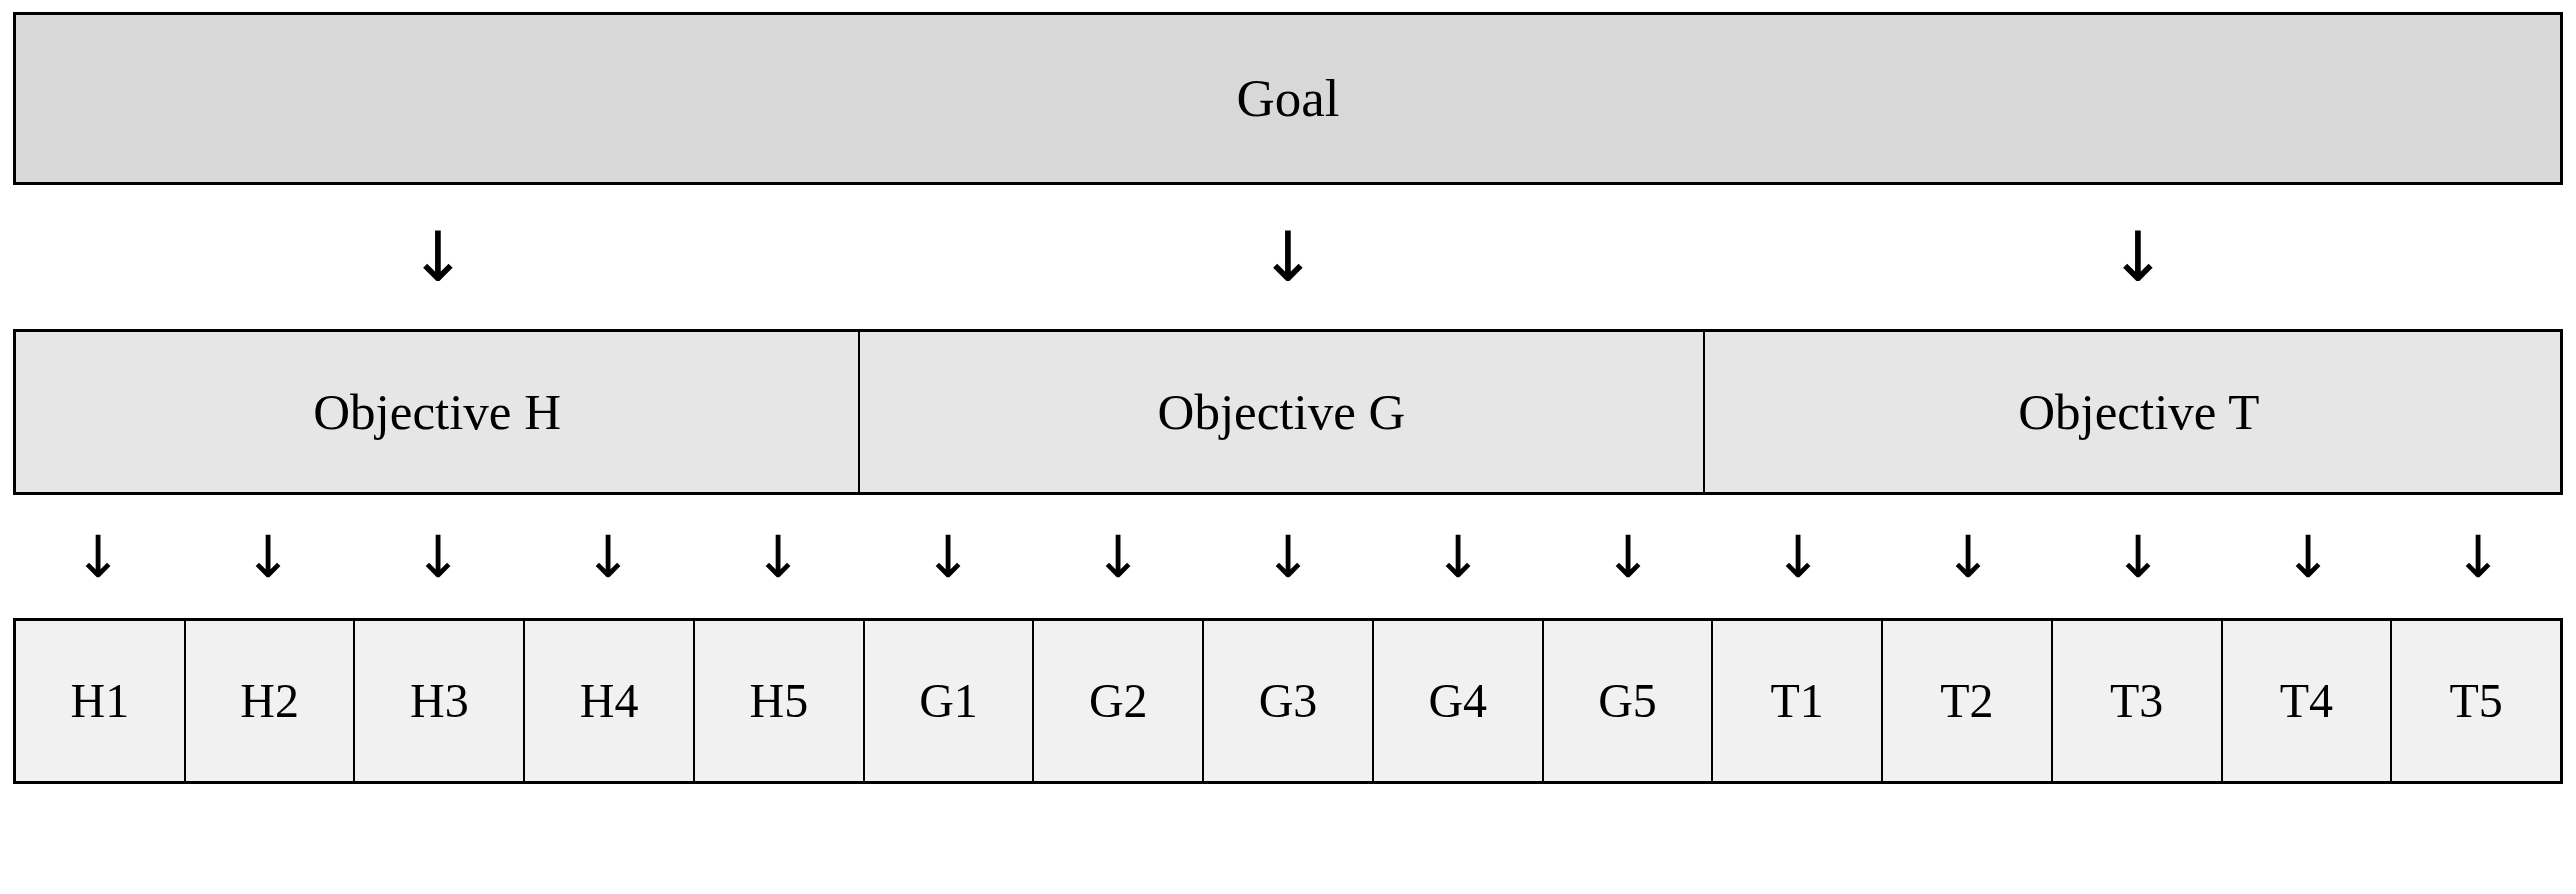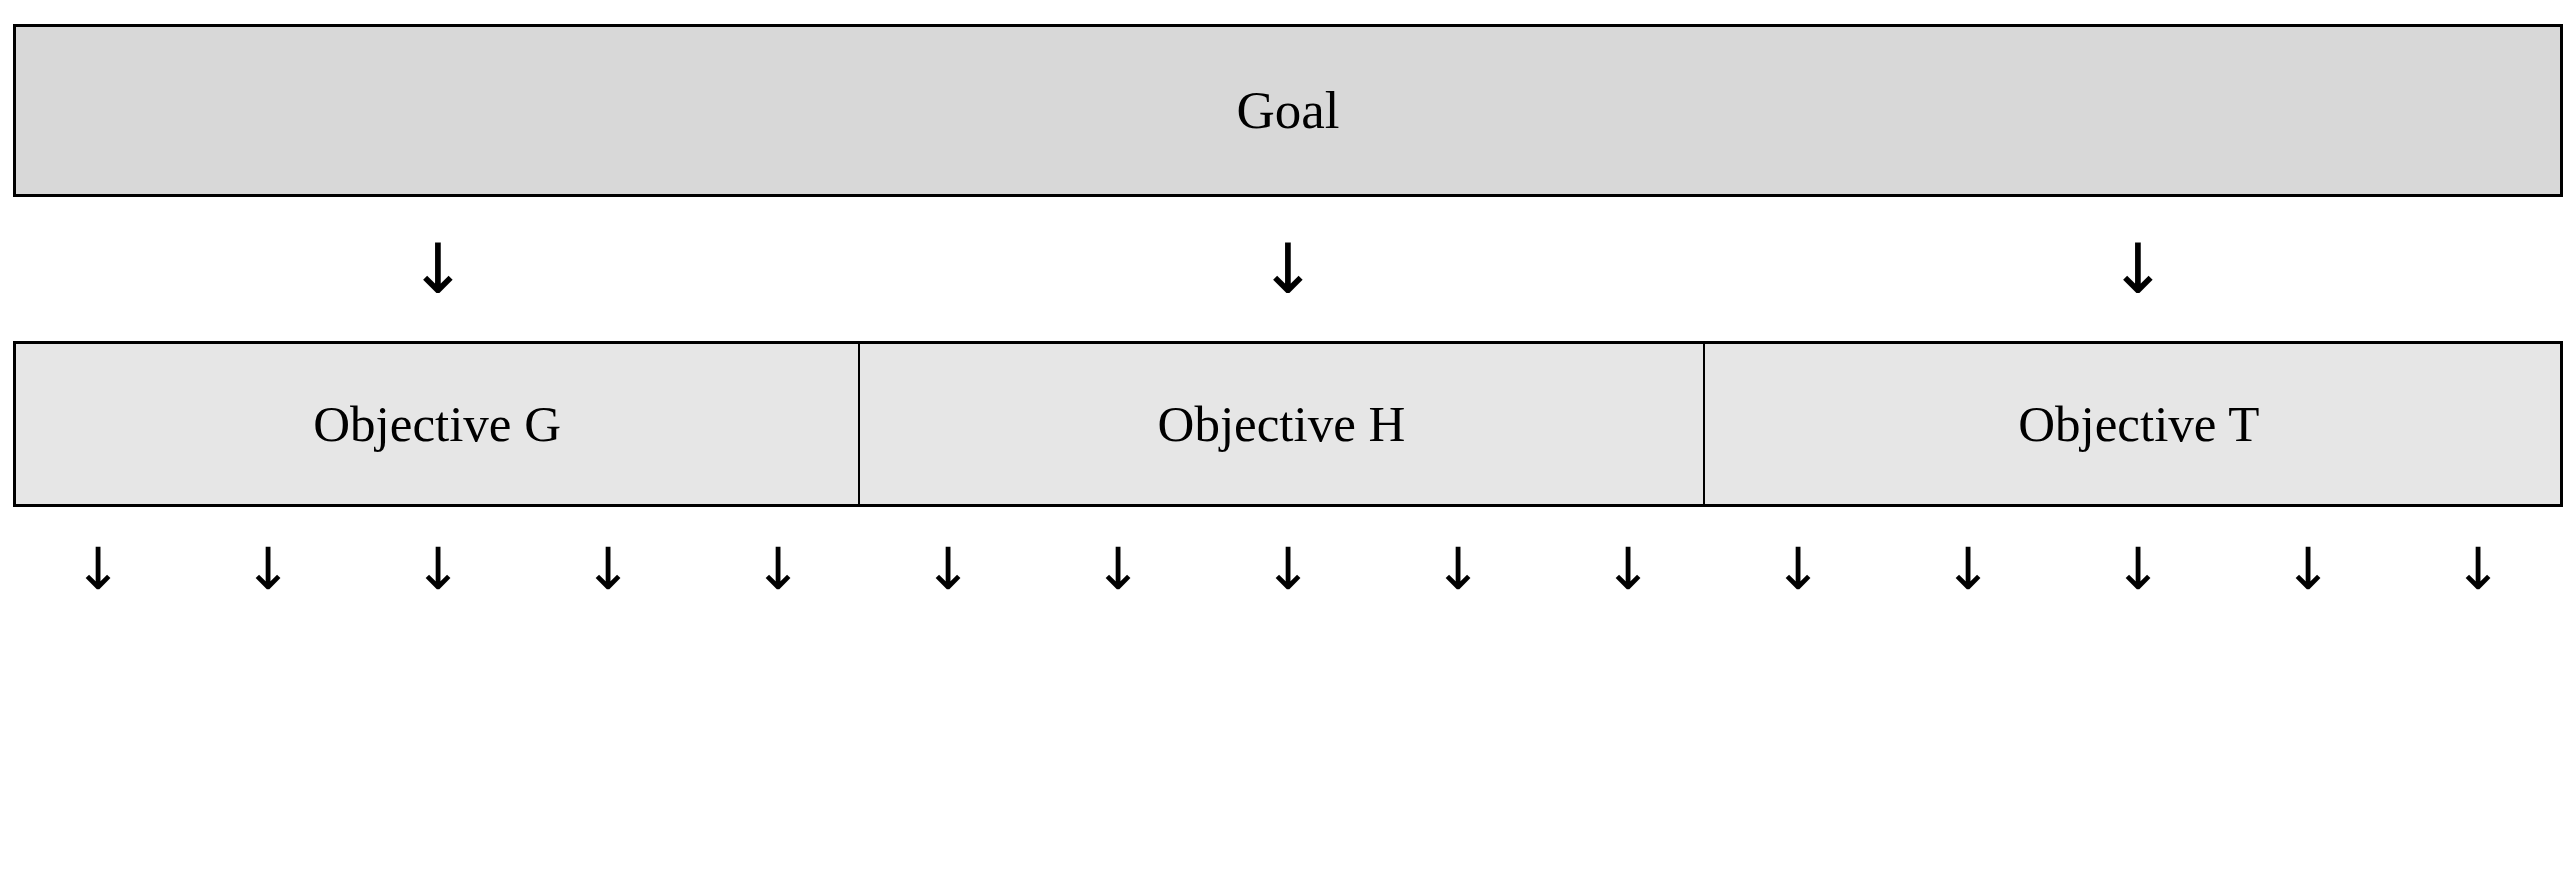--- a/index.html
+++ b/index.html
@@ -23,21 +23,21 @@
     padding: 0 13px;
     display: flex;
     flex-direction: column;
   }
 
   
   .goal-row {
     height: 173px;
     display: flex;
     align-items: stretch;
-    margin-top: 24px;
+    margin-top: 12px;
   }
   .goal-box {
     flex: 1 1 auto;
     background: #d8d8d8;
     border: 3.6px solid #000000;
     display: flex;
     align-items: center;
     justify-content: center;
     font-size: 53px;
     line-height: 1;
@@ -136,22 +136,22 @@
     </div>
     <div class="arrow-cell">
       <span class="arrow-glyph">↓</span>
     </div>
     <div class="arrow-cell">
       <span class="arrow-glyph">↓</span>
     </div>
   </div>
 
   <div class="objective-row">
+    <div class="objective-box">Objective H</div>
     <div class="objective-box">Objective G</div>
-    <div class="objective-box">Objective H</div>
     <div class="objective-box">Objective T</div>
   </div>
 
   <div class="arrow-row arrow-row-bottom">
     <div class="arrow-cell">
         <span class="arrow-glyph">↓</span>
       </div>
     <div class="arrow-cell">
         <span class="arrow-glyph">↓</span>
       </div>
@@ -189,15 +189,32 @@
         <span class="arrow-glyph">↓</span>
       </div>
     <div class="arrow-cell">
         <span class="arrow-glyph">↓</span>
       </div>
     <div class="arrow-cell">
         <span class="arrow-glyph">↓</span>
       </div>
   </div>
 
+  <div class="criteria-row">
+    <div class="criteria-box">H1</div>
+    <div class="criteria-box">H2</div>
+    <div class="criteria-box">H3</div>
+    <div class="criteria-box">H4</div>
+    <div class="criteria-box">H5</div>
+    <div class="criteria-box">G1</div>
+    <div class="criteria-box">G2</div>
+    <div class="criteria-box">G3</div>
+    <div class="criteria-box">G4</div>
+    <div class="criteria-box">G5</div>
+    <div class="criteria-box">T1</div>
+    <div class="criteria-box">T2</div>
+    <div class="criteria-box">T3</div>
+    <div class="criteria-box">T4</div>
+    <div class="criteria-box">T5</div>
+  </div>
 
 </div>
 
 
 </body></html>

